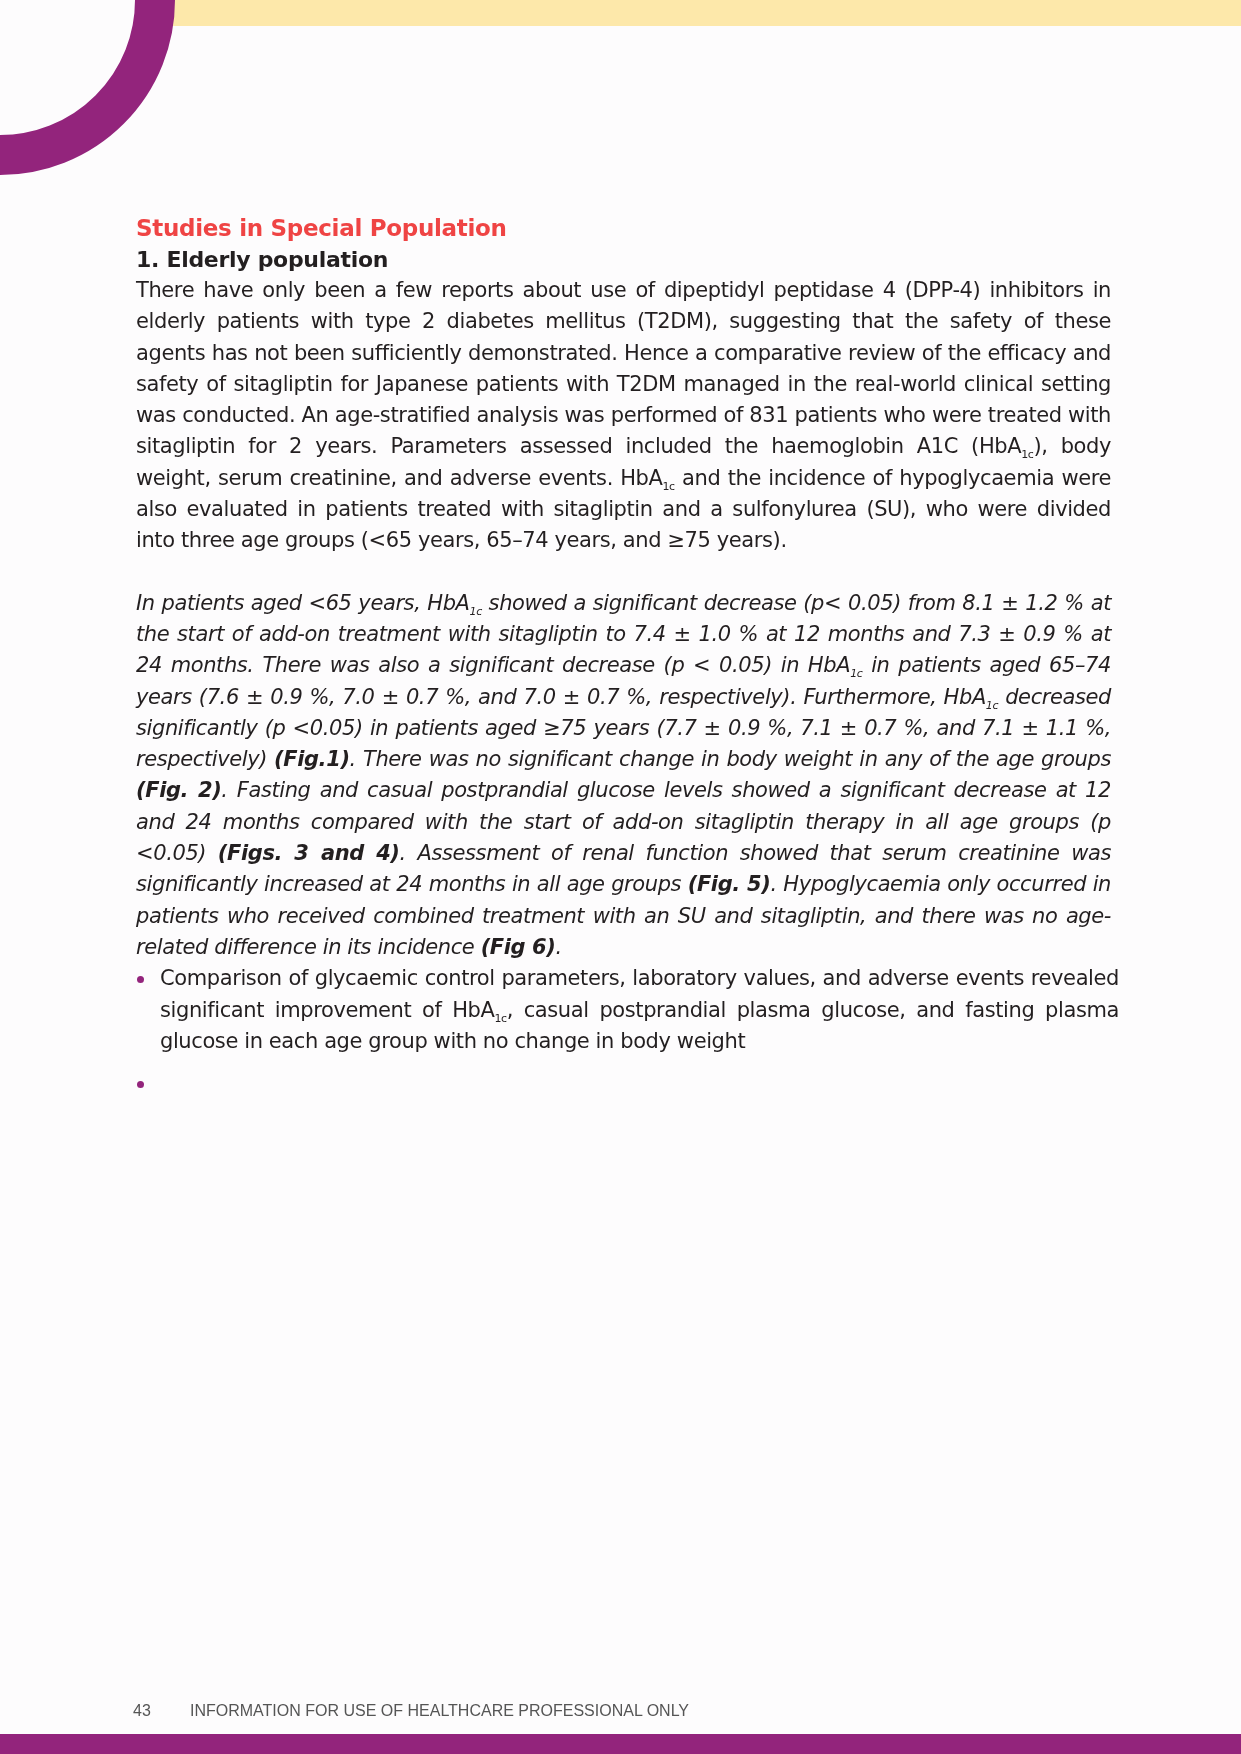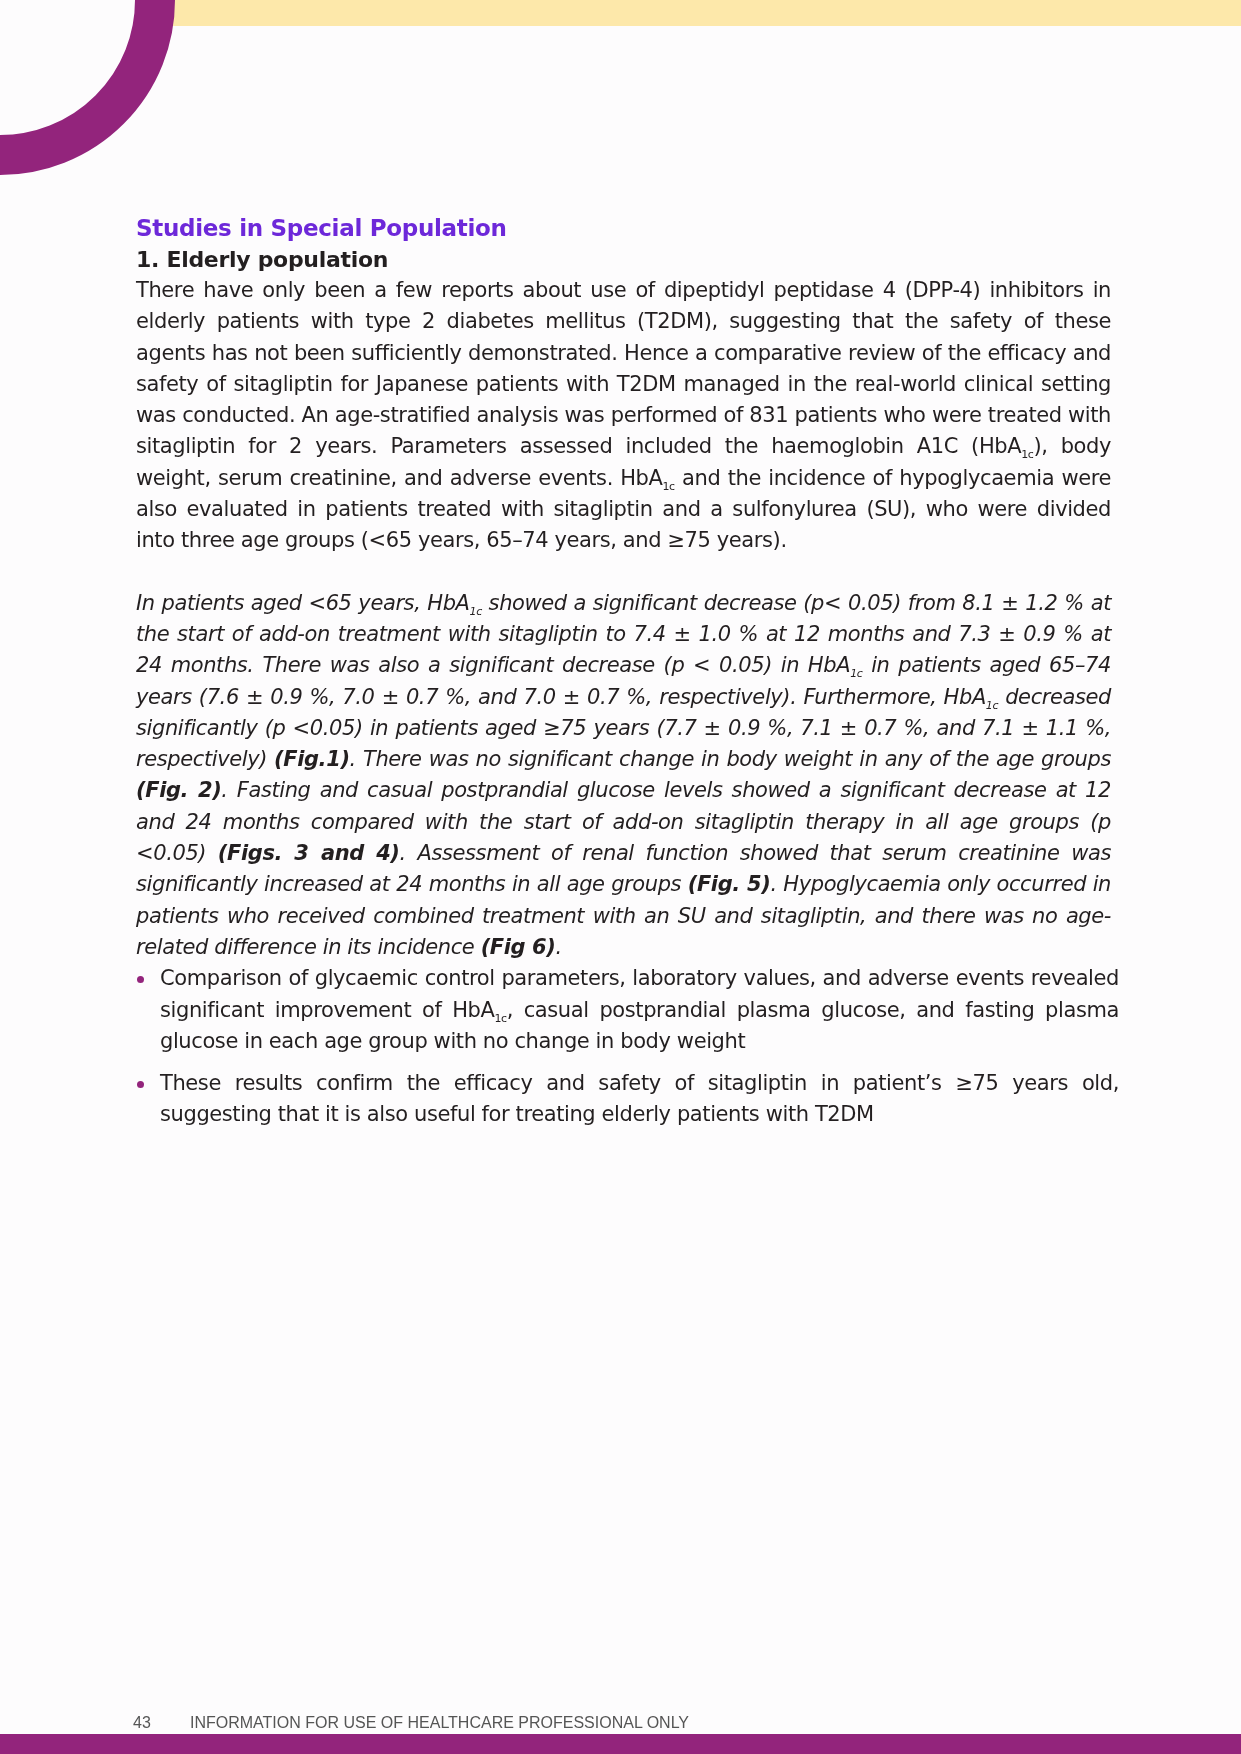--- a/index.html
+++ b/index.html
@@ -8,51 +8,51 @@
     background: #fdfcfd; color: #231f20;
     font-family: "DejaVu Sans", sans-serif;
   }
   .top-band { position: absolute; left: 150px; top: 0; width: 1091px; height: 26px; background: #fde8aa; }
   .corner-arc {
     position: absolute; left: -175px; top: -175px; width: 350px; height: 350px;
     border-radius: 50%; box-sizing: border-box; border: 40px solid #93247c; background: transparent;
   }
   .bottom-band { position: absolute; left: 0; bottom: 0; width: 1241px; height: 20px; background: #93247c; }
   .content { position: absolute; left: 136px; top: 212px; width: 975px; }
-  .section-title { color: #6d28d9; font-weight: bold; font-size: 23px; line-height: 32px; margin: 0; letter-spacing: -0.3px; }
+  .section-title { color: #ef4444; font-weight: bold; font-size: 23px; line-height: 32px; margin: 0; letter-spacing: -0.3px; }
   .sub-title { font-weight: bold; font-size: 22px; line-height: 31px; margin: 0; letter-spacing: -0.3px; }
   .study-title { font-weight: bold; font-size: 21.5px; line-height: 31.5px; margin: 0; text-align: justify; letter-spacing: -0.3px; }
   .study-title sup { font-size: 11px; }
   p.body { font-size: 21px; line-height: 31.3px; margin: 0; text-align: justify; letter-spacing: -0.4px; }
   p.body + p.body { margin-top: 31px; font-style: italic; }
   sub { font-size: 11px; vertical-align: -5px; line-height: 0; }
   b { font-weight: bold; }
   .kh-title { font-weight: bold; font-size: 22px; line-height: 31px; margin: 31px 0 4px 0; letter-spacing: -0.3px; }
   ul.hl { list-style: none; margin: 0; padding: 0; width: 983px; }
   ul.hl li { position: relative; padding-left: 24px; font-size: 21px; line-height: 31.3px; text-align: justify; letter-spacing: -0.4px; margin-bottom: 11px; }
   .bullet-icon { position: absolute; left: 1px; top: 13px; width: 7px; height: 7px; border-radius: 50%; background: #93247c; }
-  .footer { position: absolute; left: 133px; top: 1702px; font-family: "Liberation Sans", sans-serif; font-size: 16px; color: #555; margin-top: 12px; }
+  .footer { position: absolute; left: 133px; top: 1702px; font-family: "Liberation Sans", sans-serif; font-size: 16px; color: #555; }
   .footer .page-num { display: inline-block; width: 57px; }
 </style>
 </head>
 <body>
 
 <div class="top-band"></div>
 <div class="corner-arc"></div>
 
 <div class="content">
   <h1 class="section-title">Studies in Special Population</h1>
   <h2 class="sub-title">1. Elderly population</h2>
 
   <p class="body"><span>There have only been a few reports about use of dipeptidyl peptidase 4 (DPP-4) inhibitors in elderly patients with type 2 diabetes mellitus (T2DM), suggesting that the safety of these agents has not been sufficiently demonstrated. Hence a comparative review of the efficacy and safety of sitagliptin for Japanese patients with T2DM managed in the real-world clinical setting was conducted. An age-stratified analysis was performed of 831 patients who were treated with sitagliptin for 2 years. Parameters assessed included the haemoglobin A1C (HbA</span><sub>1c</sub><span>), body weight, serum creatinine, and adverse events. HbA</span><sub>1c</sub><span> and the incidence of hypoglycaemia were also evaluated in patients treated with sitagliptin and a sulfonylurea (SU), who were divided into three age groups (&lt;65 years, 65–74 years, and ≥75 years).</span></p>
 
   <p class="body"><span>In patients aged &lt;65 years, HbA</span><sub>1c</sub><span> showed a significant decrease (p&lt; 0.05) from 8.1 ± 1.2 % at the start of add-on treatment with sitagliptin to 7.4 ± 1.0 % at 12 months and 7.3 ± 0.9 % at 24 months. There was also a significant decrease (p &lt; 0.05) in HbA</span><sub>1c</sub><span> in patients aged 65–74 years (7.6 ± 0.9 %, 7.0 ± 0.7 %, and 7.0 ± 0.7 %, respectively). Furthermore, HbA</span><sub>1c</sub><span> decreased significantly (p &lt;0.05) in patients aged ≥75 years (7.7 ± 0.9 %, 7.1 ± 0.7 %, and 7.1 ± 1.1 %, respectively) </span><b>(Fig.1)</b><span>. There was no significant change in body weight in any of the age groups </span><b>(Fig. 2)</b><span>. Fasting and casual postprandial glucose levels showed a significant decrease at 12 and 24 months compared with the start of add-on sitagliptin therapy in all age groups (p &lt;0.05) </span><b>(Figs. 3 and 4)</b><span>. Assessment of renal function showed that serum creatinine was significantly increased at 24 months in all age groups </span><b>(Fig. 5)</b><span>. Hypoglycaemia only occurred in patients who received combined treatment with an SU and sitagliptin, and there was no age-related difference in its incidence </span><b>(Fig 6)</b><span>.</span></p>
 
   <ul class="hl">
     <li><span class="bullet-icon"></span><span>Comparison of glycaemic control parameters, laboratory values, and adverse events revealed significant improvement of HbA</span><sub>1c</sub><span>, casual postprandial plasma glucose, and fasting plasma glucose in each age group with no change in body weight</span></li>
-    <li><span class="bullet-icon"></span><span>These results confirm the efficacy and safety of sitagliptin in patient’s ≥75 years old, suggesting that it is also useful for treating elderly patients with T2DM</span></li>
+    <li><span class="bullet-icon"></span></li>
   </ul>
 </div>
 
 <div class="footer">
   <span class="page-num">43</span><span>INFORMATION FOR USE OF HEALTHCARE PROFESSIONAL ONLY</span>
 </div>
 <div class="bottom-band"></div>
 
 </body></html>

